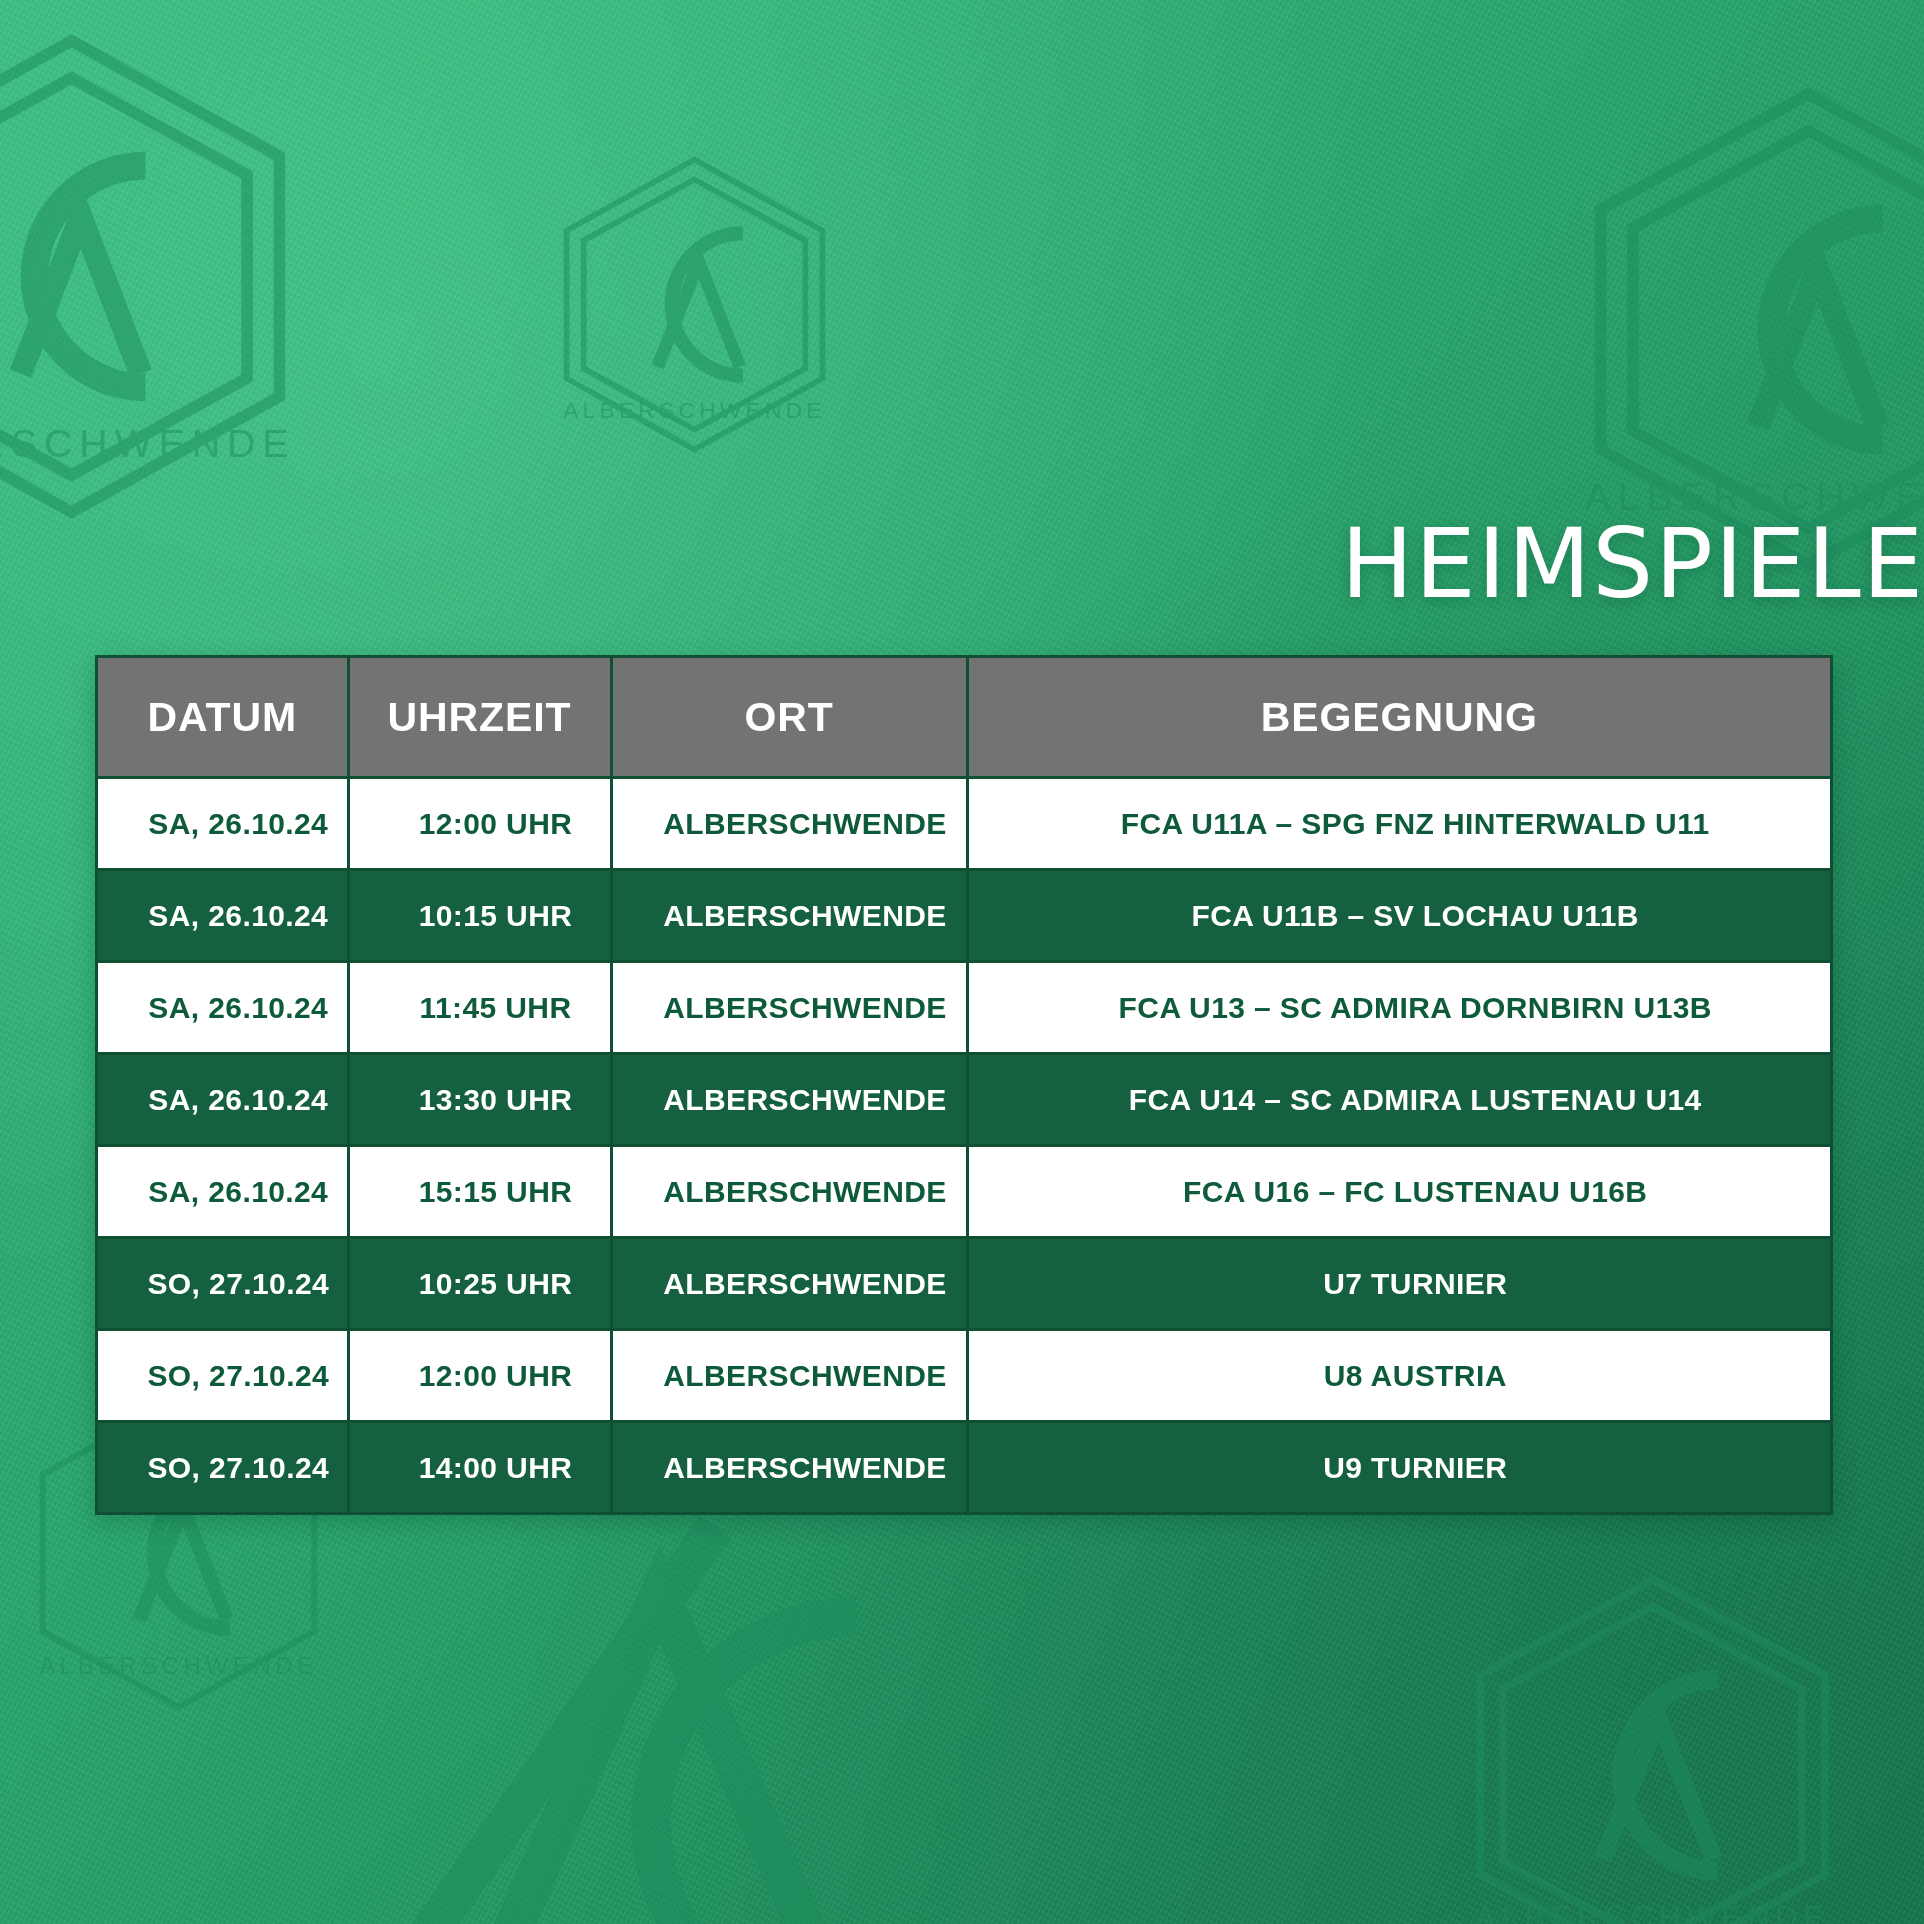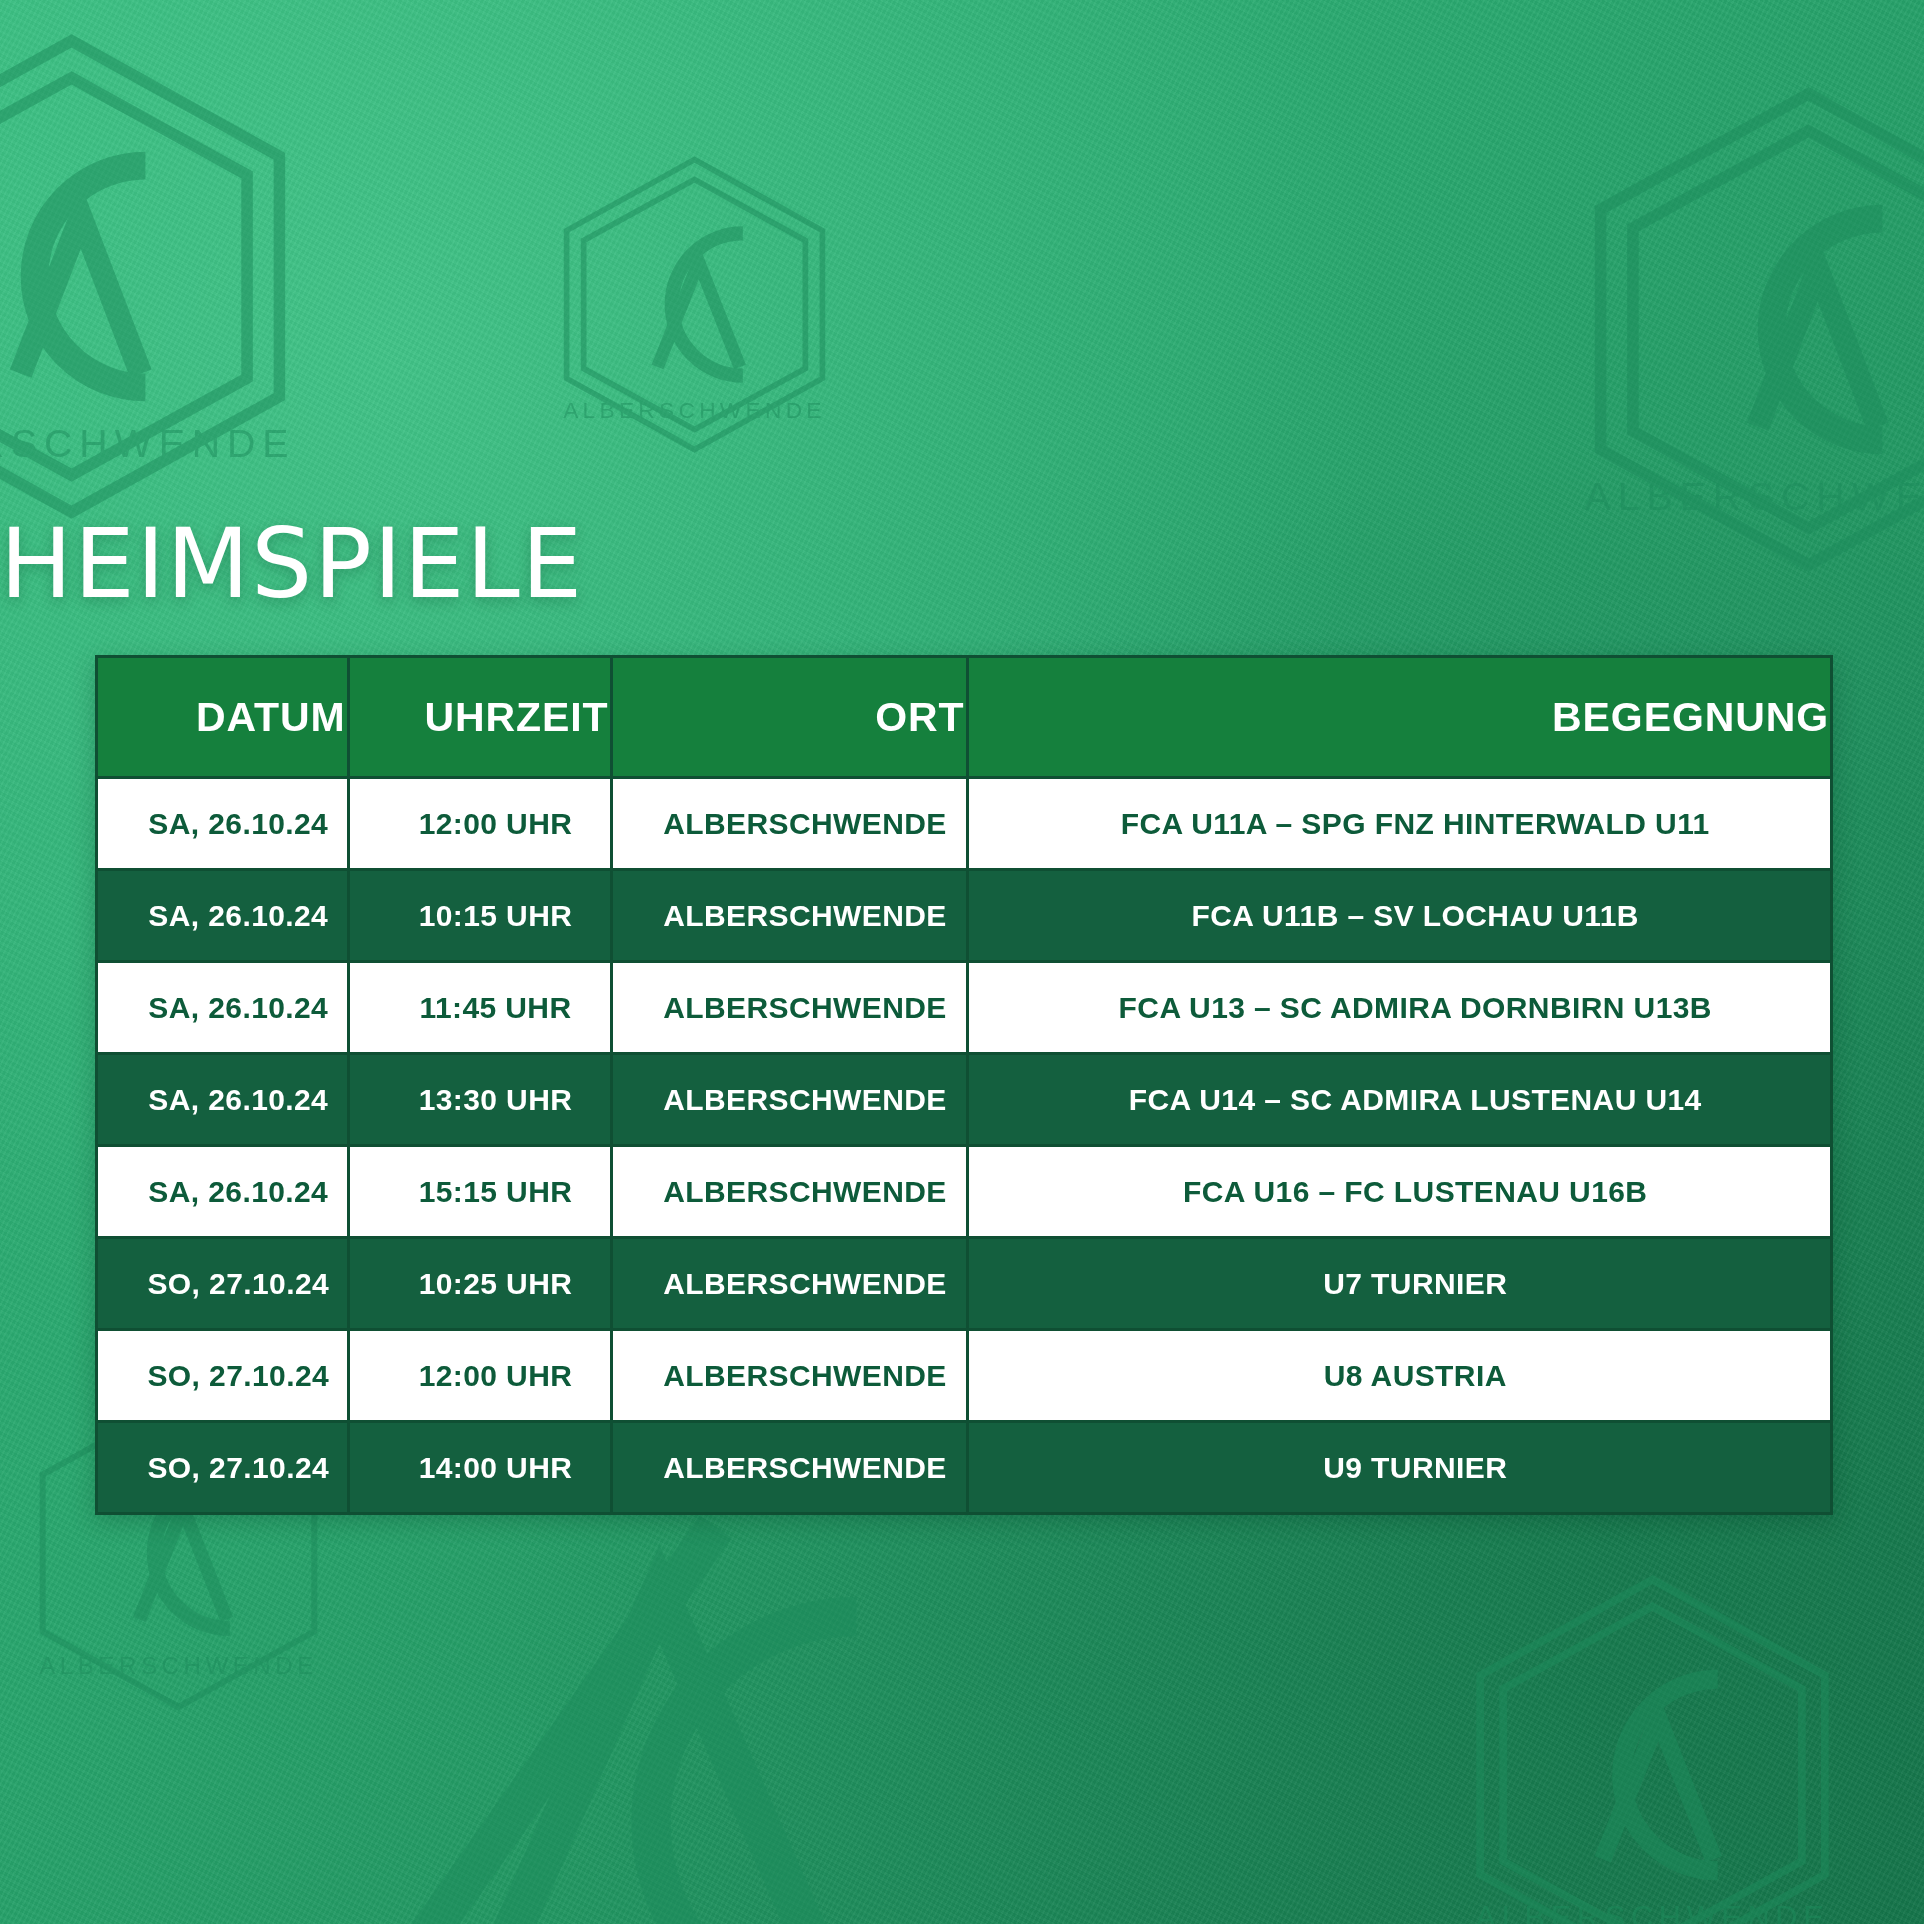--- a/index.html
+++ b/index.html
@@ -39,21 +39,21 @@
     opacity: 0.5;
   }
   .crest svg { display: block; }
 
   
   .title {
     position: absolute;
     top: 508px;
     left: 0;
     width: 100%;
-    text-align: left;
+    text-align: right;
     color: #ffffff;
     font-size: 96px;
     letter-spacing: 1.8px;
     font-weight: 400;
     font-family: "DejaVu Sans", sans-serif;
     text-shadow: 0 3.6px 12.5px rgba(0, 60, 35, 0.28);
   }
 
   
   .table-wrap {
@@ -68,29 +68,29 @@
     border-collapse: collapse;
     width: 100%;
     table-layout: fixed;
   }
   col.c-date  { width: 250px; }
   col.c-time  { width: 263px; }
   col.c-place { width: 356px; }
   col.c-match { width: 863px; }
 
   thead th {
-    background: #15803d;
+    background: #737373;
     color: #ffffff;
     font-size: 41px;
     font-weight: bold;
     letter-spacing: 0.9px;
     height: 116px;
     border-right: 3.6px solid #0f4f33;
     border-bottom: 3.6px solid #0f4f33;
-    text-align: right;
+    text-align: center;
     vertical-align: middle;
     margin-left: 44px;
   }
   thead th:last-child { border-right: none; }
 
   tbody td {
     height: 87px;
     font-size: 30px;
     font-weight: bold;
     text-align: center;

